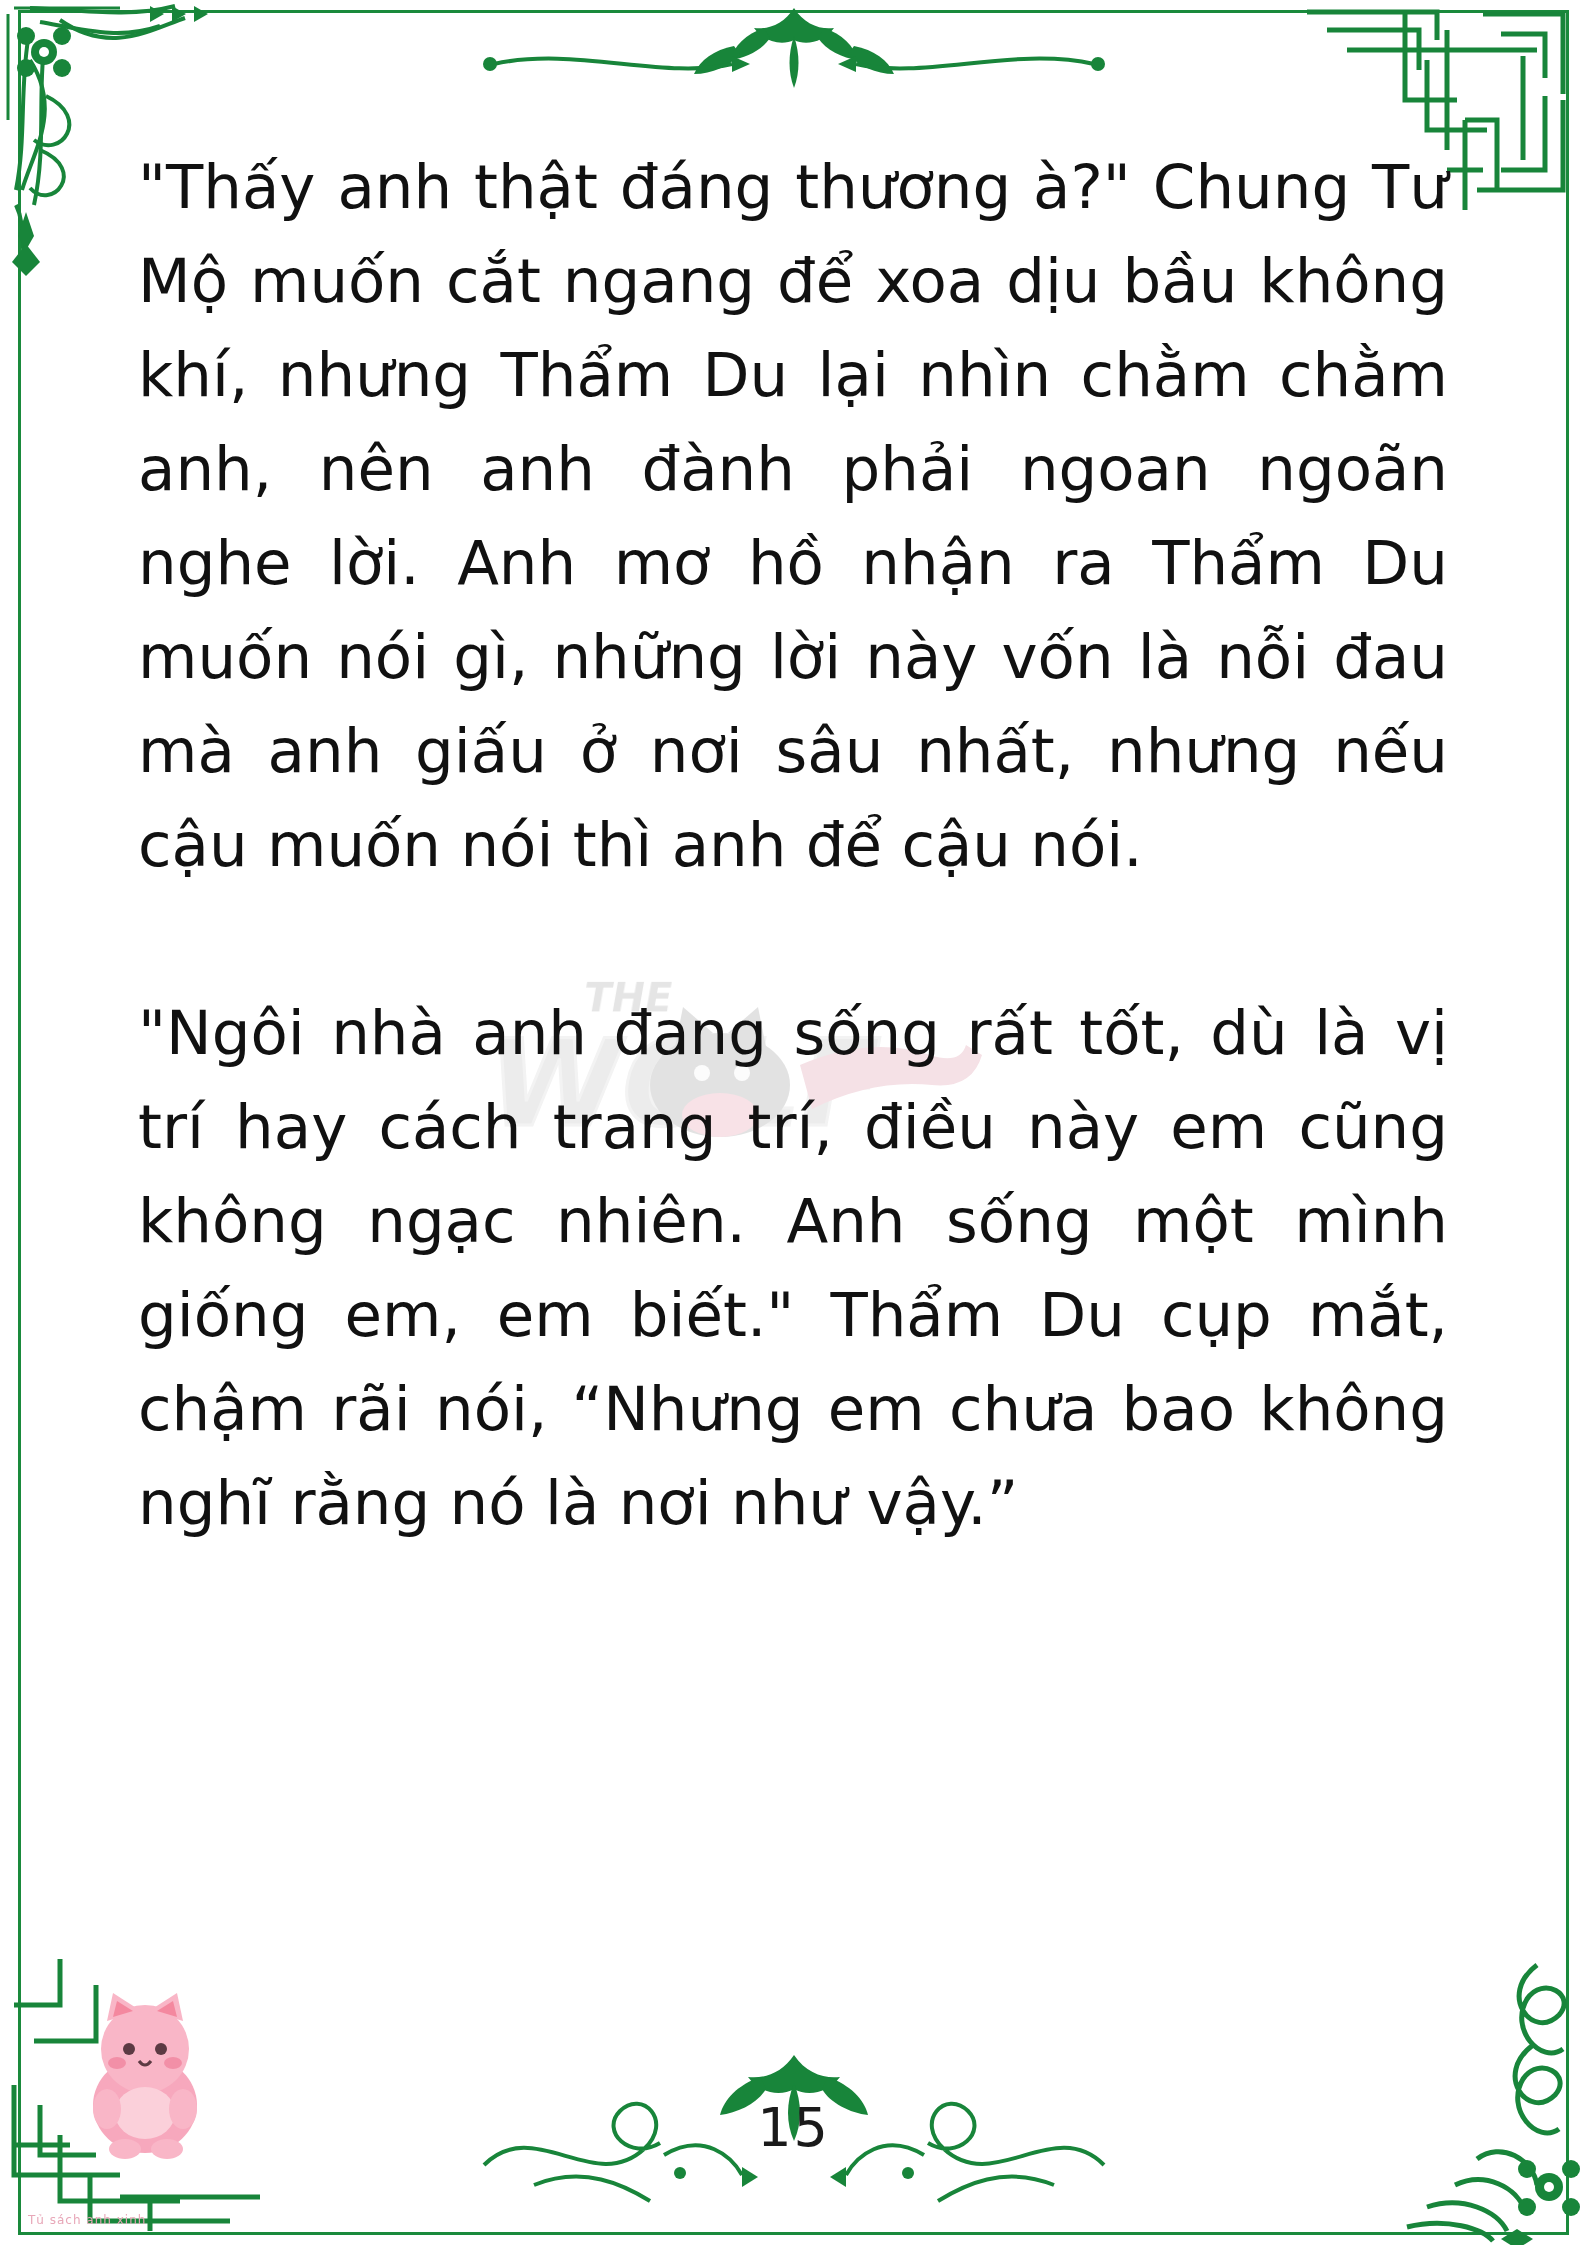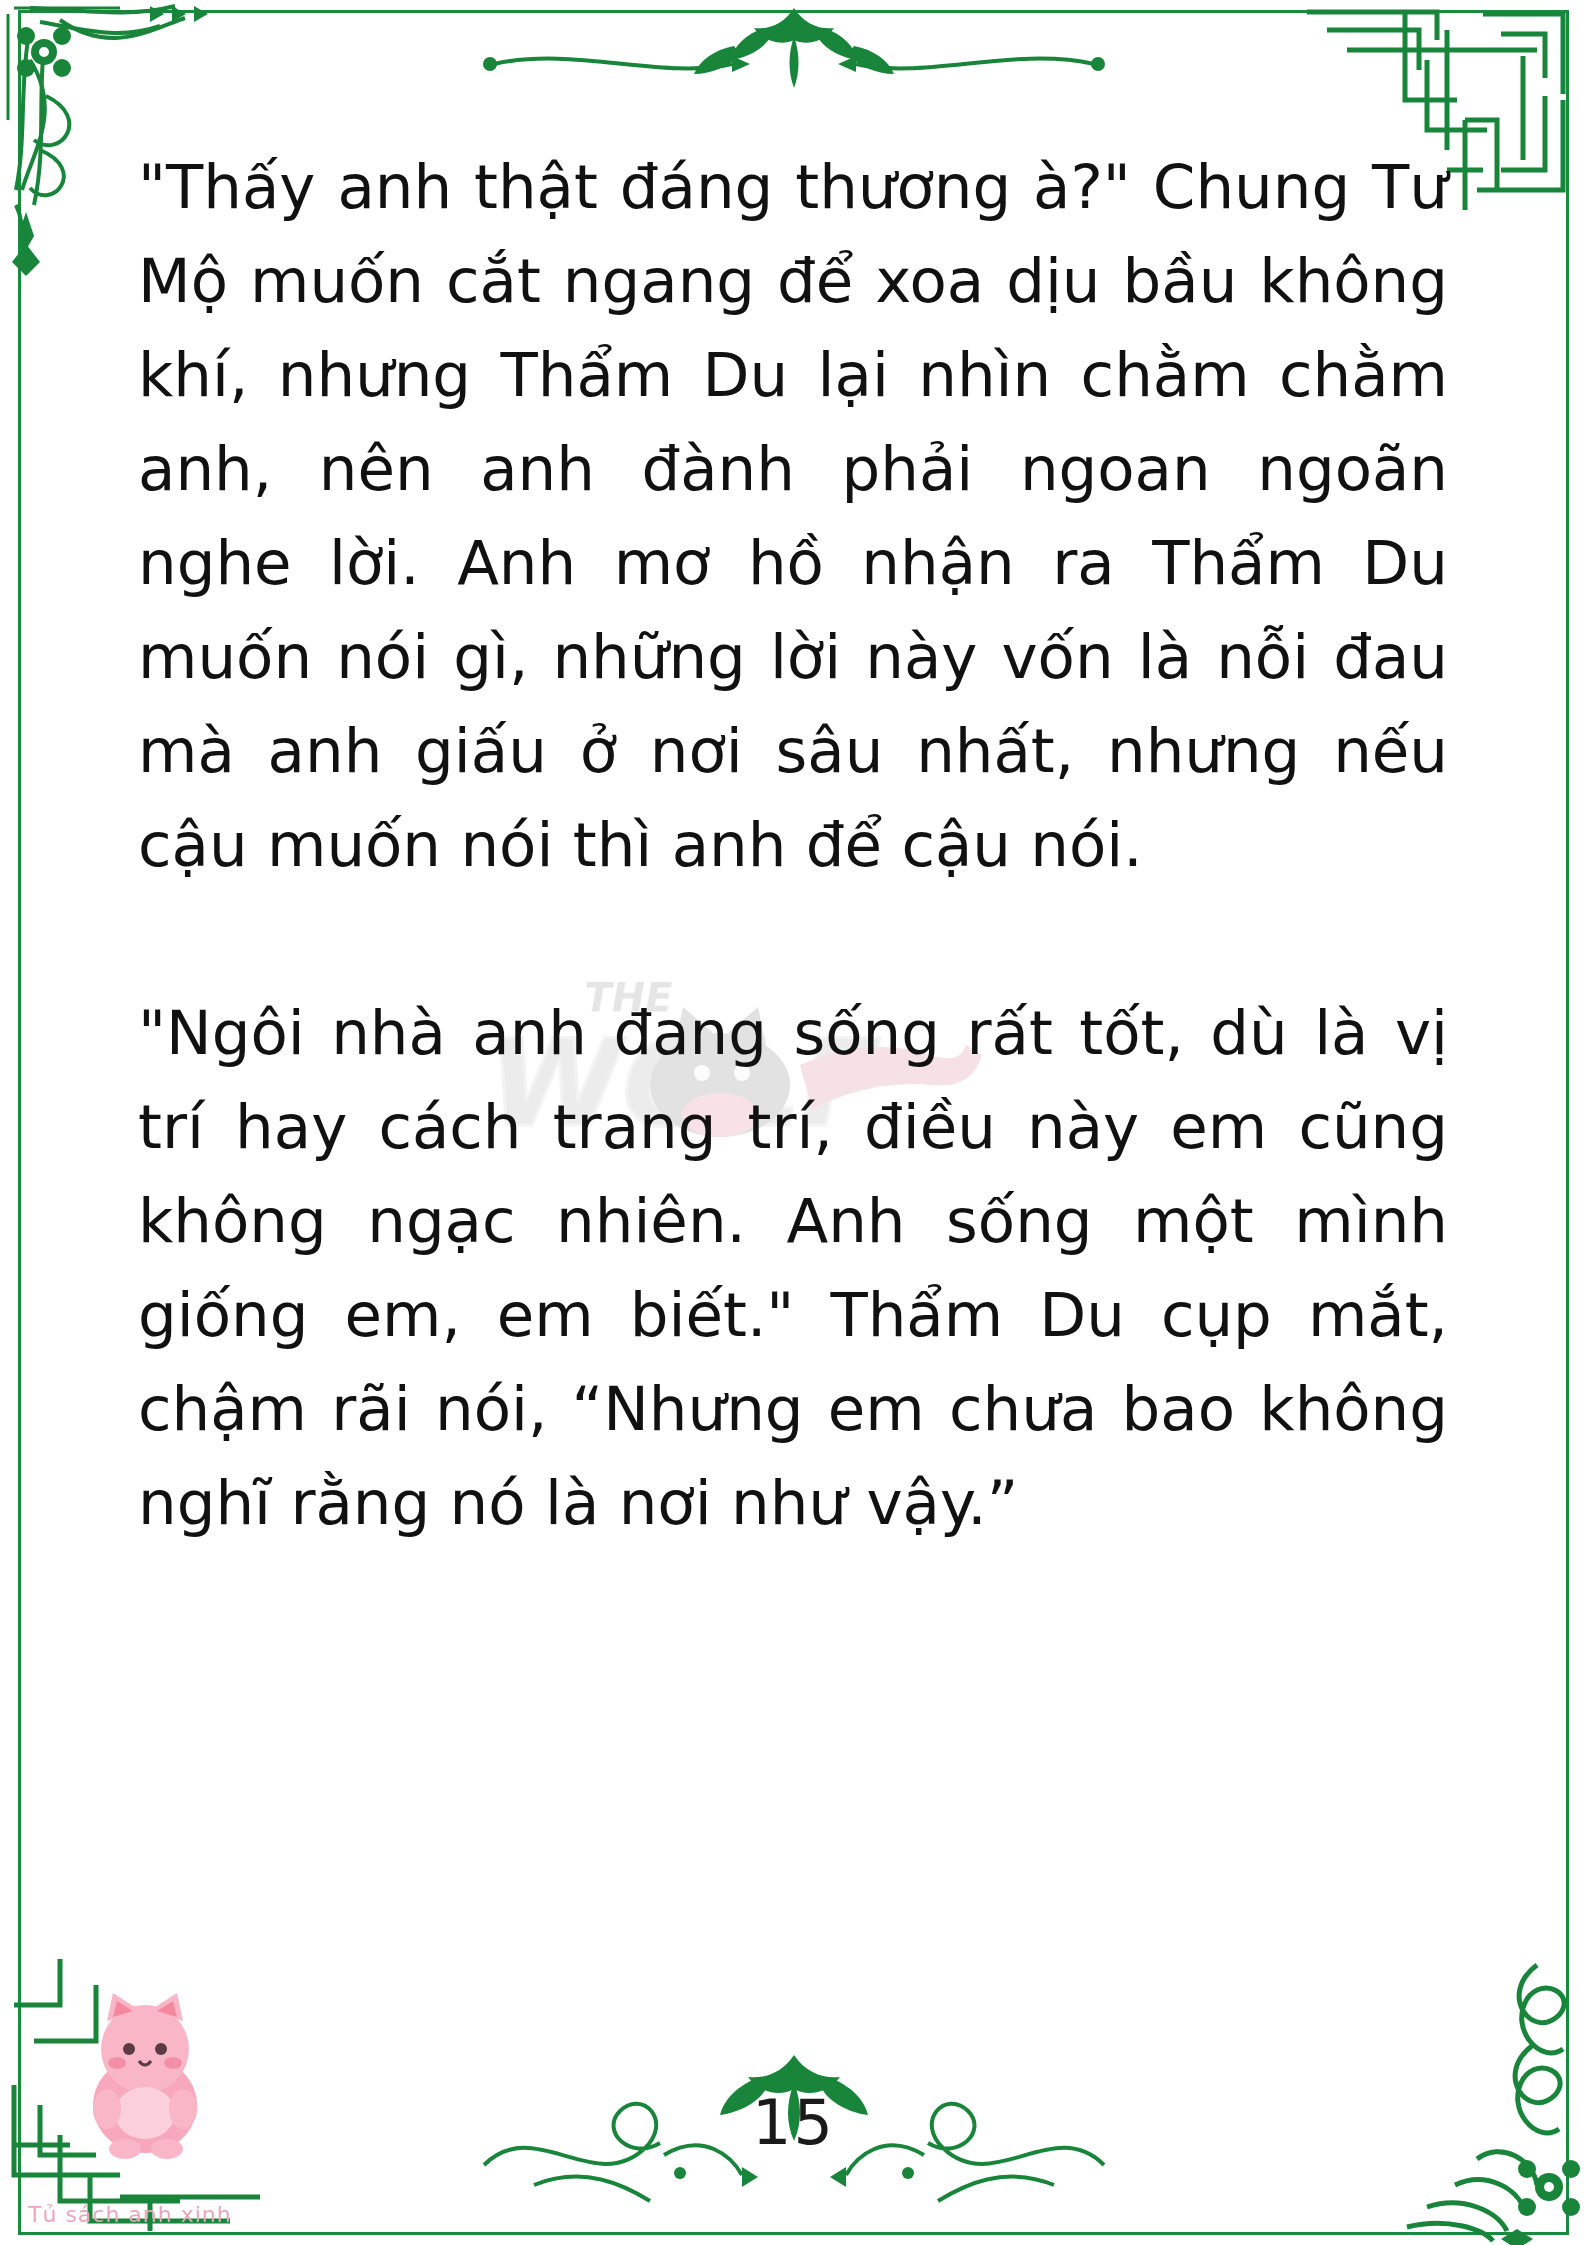--- a/index.html
+++ b/index.html
@@ -90,38 +90,38 @@
   .para.j { text-align-last: left; }
   .para-gap { height: 94px; }
 
   
   .page-number {
     position: absolute;
     left: 50%;
     transform: translateX(-50%);
     bottom: 86px;
     font-family: "DejaVu Sans", sans-serif;
-    font-size: 62px;
+    font-size: 54px;
     color: #1a1a1a;
     letter-spacing: 2px;
   }
 
   
   .mascot {
     position: absolute;
     left: 55px;
     bottom: 78px;
     width: 180px;
     height: 180px;
   }
   .site-credit {
     position: absolute;
     left: 28px;
     bottom: 18px;
-    font-size: 22px;
+    font-size: 12px;
     color: #e8a7b8;
     font-family: "DejaVu Sans", sans-serif;
     letter-spacing: 1px;
   }
 </style>
 </head>
 <body>
 
 <div class="page">
 

